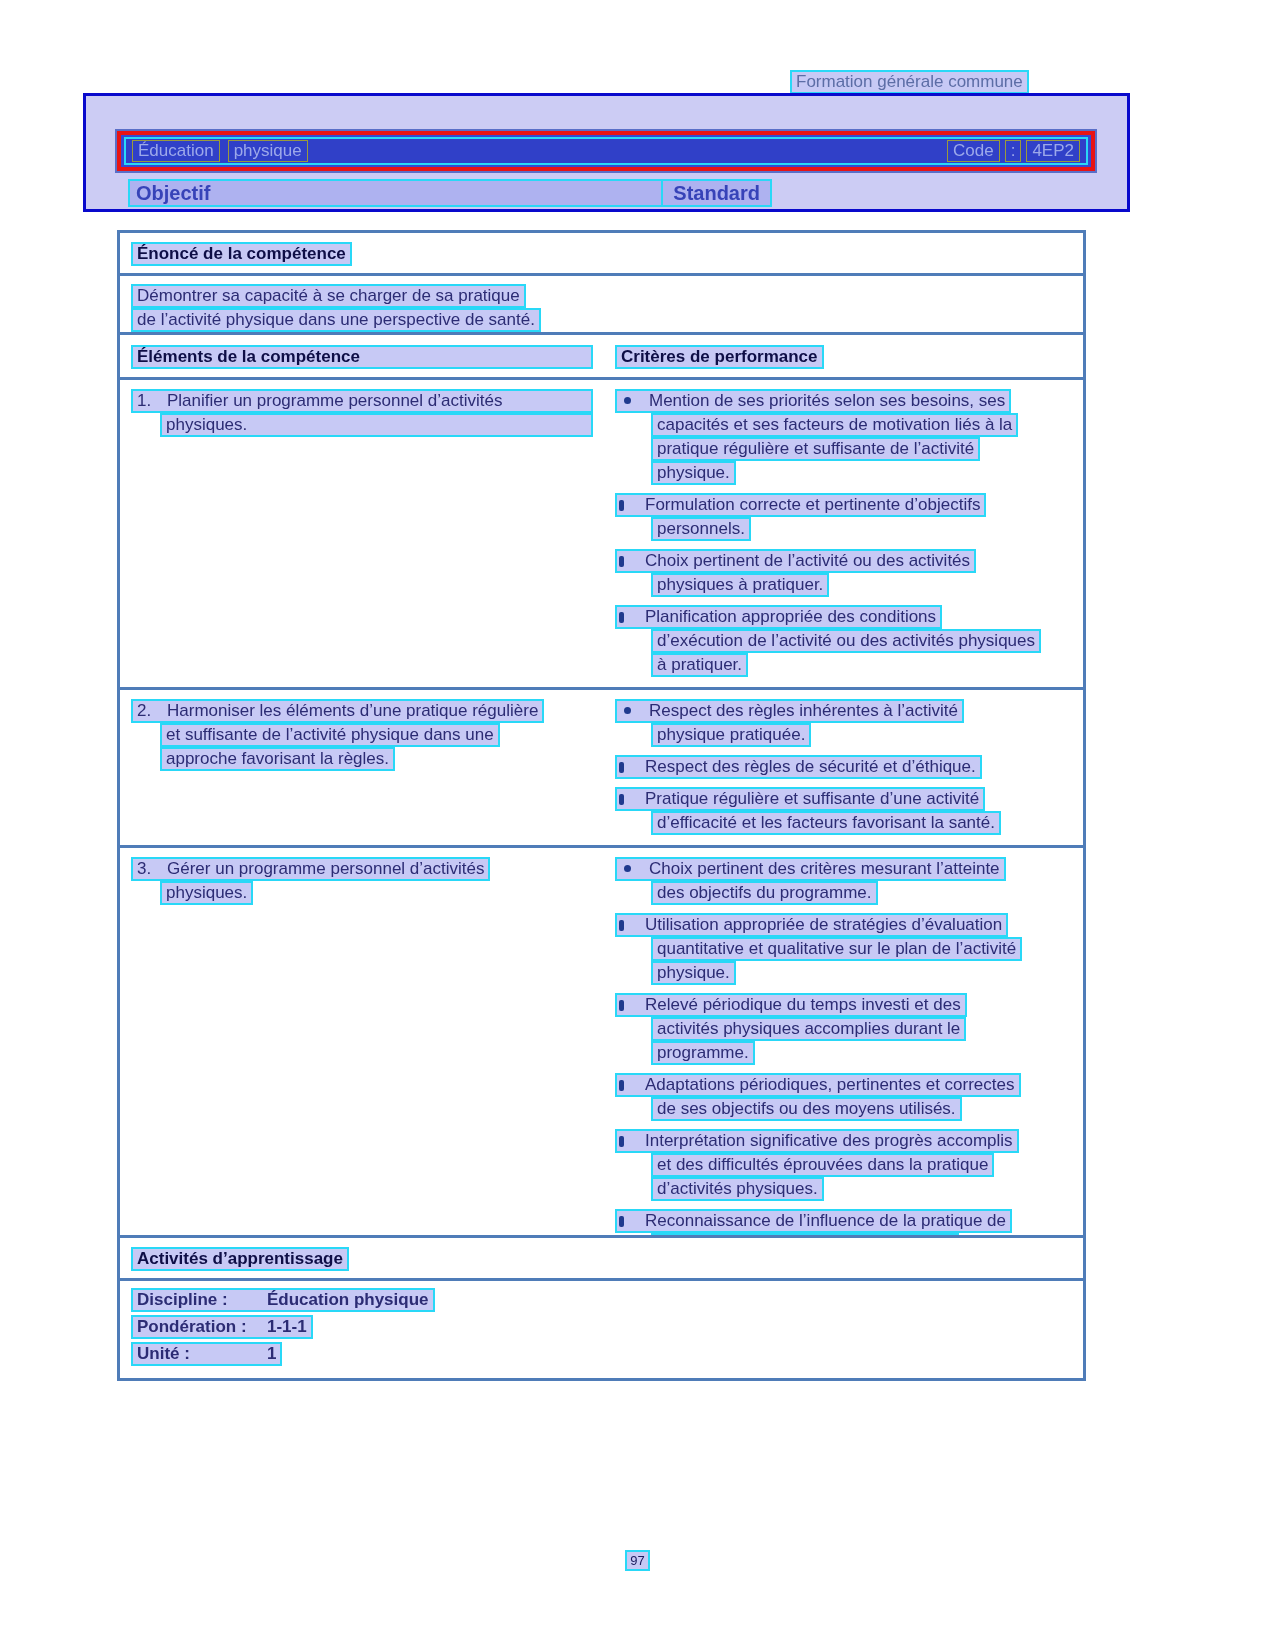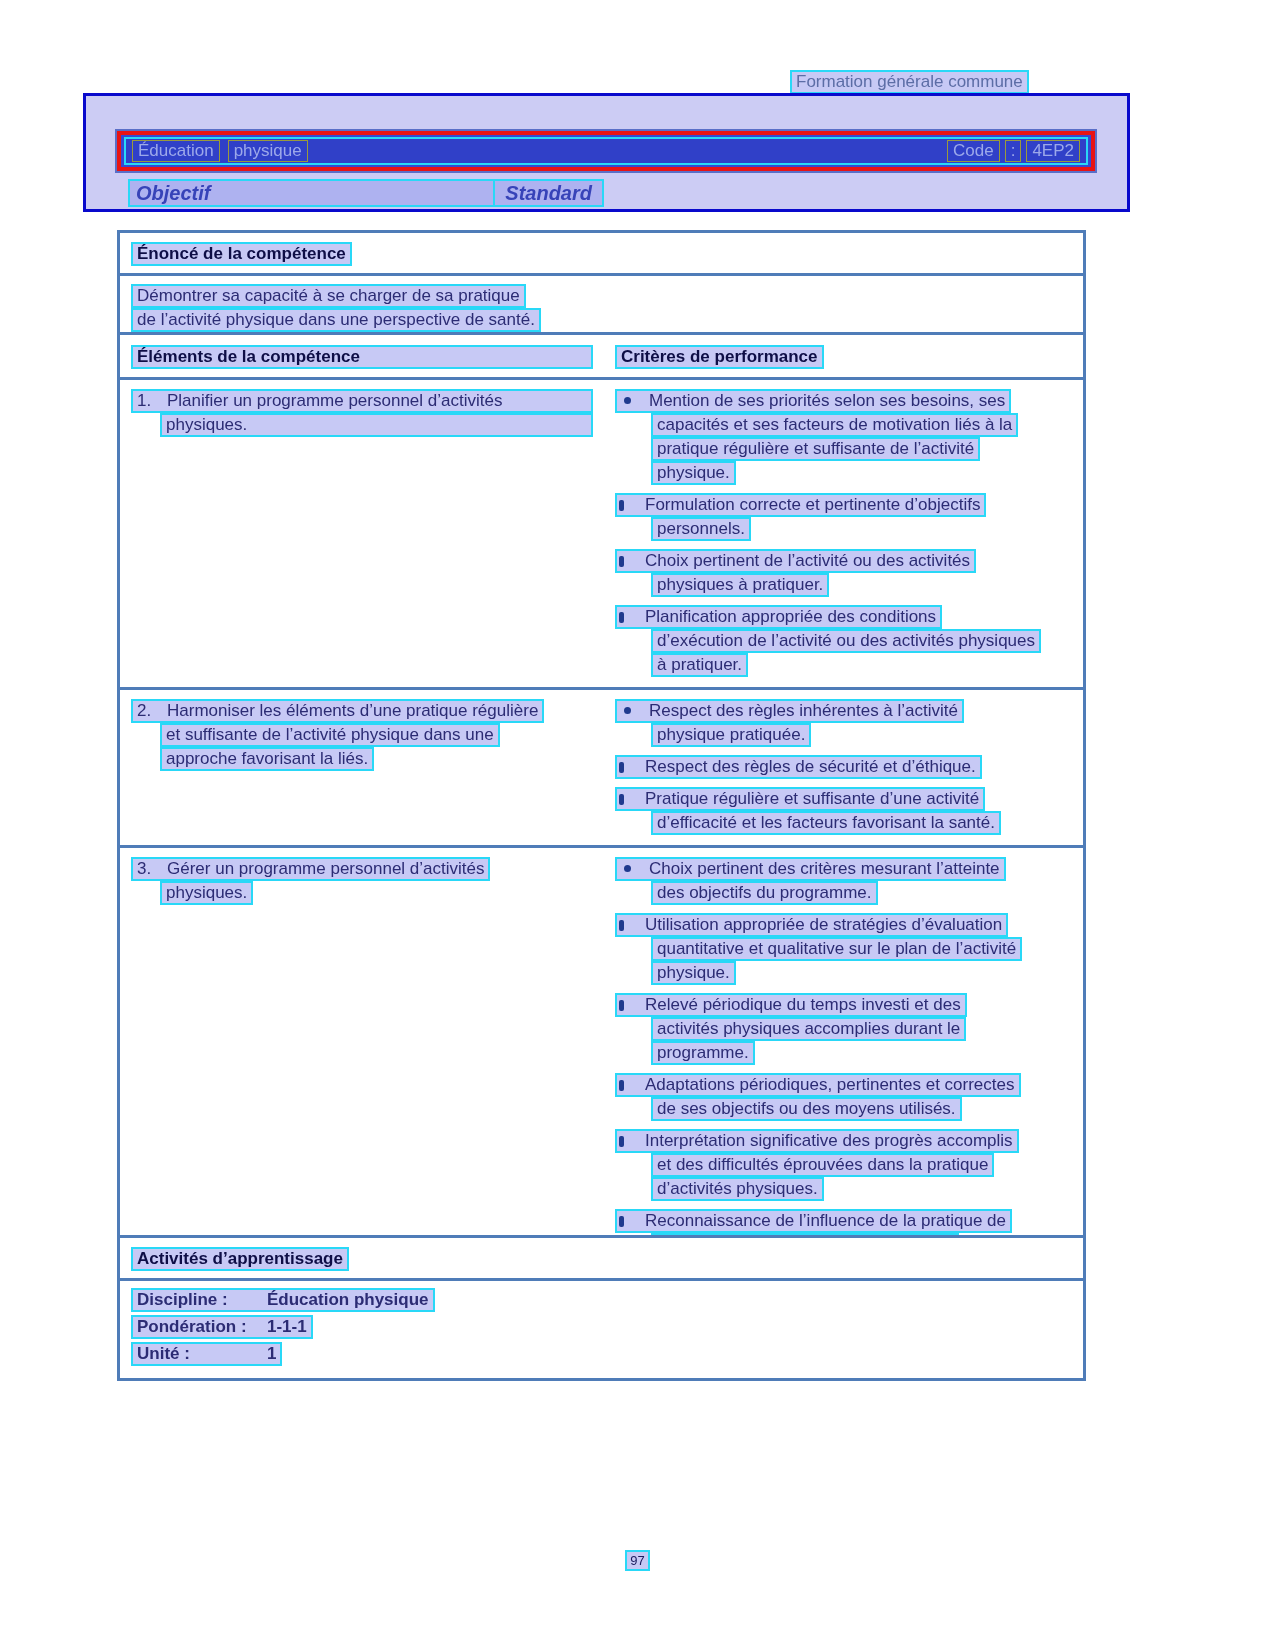--- a/index.html
+++ b/index.html
@@ -35,23 +35,23 @@
   }
   .bar-group { display:flex; gap:8px; }
   .bar-word {
     display:inline-block; border:1px solid #9a9a3c; color:#9ca8ea;
     font-size:17px; line-height:20px; padding:0 5px;
   }
 
   
   #objRow { position:absolute; left:42px; bottom:2px; }
   .obj-box {
-    display:flex; justify-content:space-between; align-items:center; width:476px;
+    display:flex; justify-content:space-between; align-items:center; width:644px;
     box-sizing:border-box; background:#aeb2f0; border:2px solid #29d8f7;
-    padding:0 0 0 6px; font-style:italic; font-weight:bold; font-size:20px;
+    padding:0 0 0 6px; font-weight:bold; font-size:20px;
     color:#3743b8; line-height:24px;
   }
   .std-box { border:2px solid #29d8f7; background:#aeb2f0; margin:-2px; padding:0 10px; box-sizing:border-box; }
 
   
   .tbl {
     position:absolute; left:117px; width:969px; border:3px solid #4f7cb8;
     box-sizing:border-box; background:#ffffff;
   }
   #tbl-enonce { top:230px; }
@@ -169,21 +169,21 @@
             <div class="line"><span class="hl"><span class="marker-bar"></span>Planification appropriée des conditions</span></div>
             <div class="line"><span class="hl cont-crit">d’exécution de l’activité ou des activités physiques</span></div>
             <div class="line"><span class="hl cont-crit">à pratiquer.</span></div>
           </div>
         </div>
       </div>
       <div class="trow">
         <div class="cell-left">
           <div class="line"><span class="hl"><span class="num">2.</span>Harmoniser les éléments d’une pratique régulière</span></div>
           <div class="line"><span class="hl cont-elem">et suffisante de l’activité physique dans une</span></div>
-          <div class="line"><span class="hl cont-elem">approche favorisant la liés.</span></div>
+          <div class="line"><span class="hl cont-elem">approche favorisant la règles.</span></div>
         </div>
         <div class="cell-right">
           <div class="crit">
             <div class="line"><span class="hl"><span class="marker-dot"></span>Respect des règles inhérentes à l’activité</span></div>
             <div class="line"><span class="hl cont-crit">physique pratiquée.</span></div>
           </div>
           <div class="crit">
             <div class="line"><span class="hl"><span class="marker-bar"></span>Respect des règles de sécurité et d’éthique.</span></div>
           </div>
           <div class="crit">

